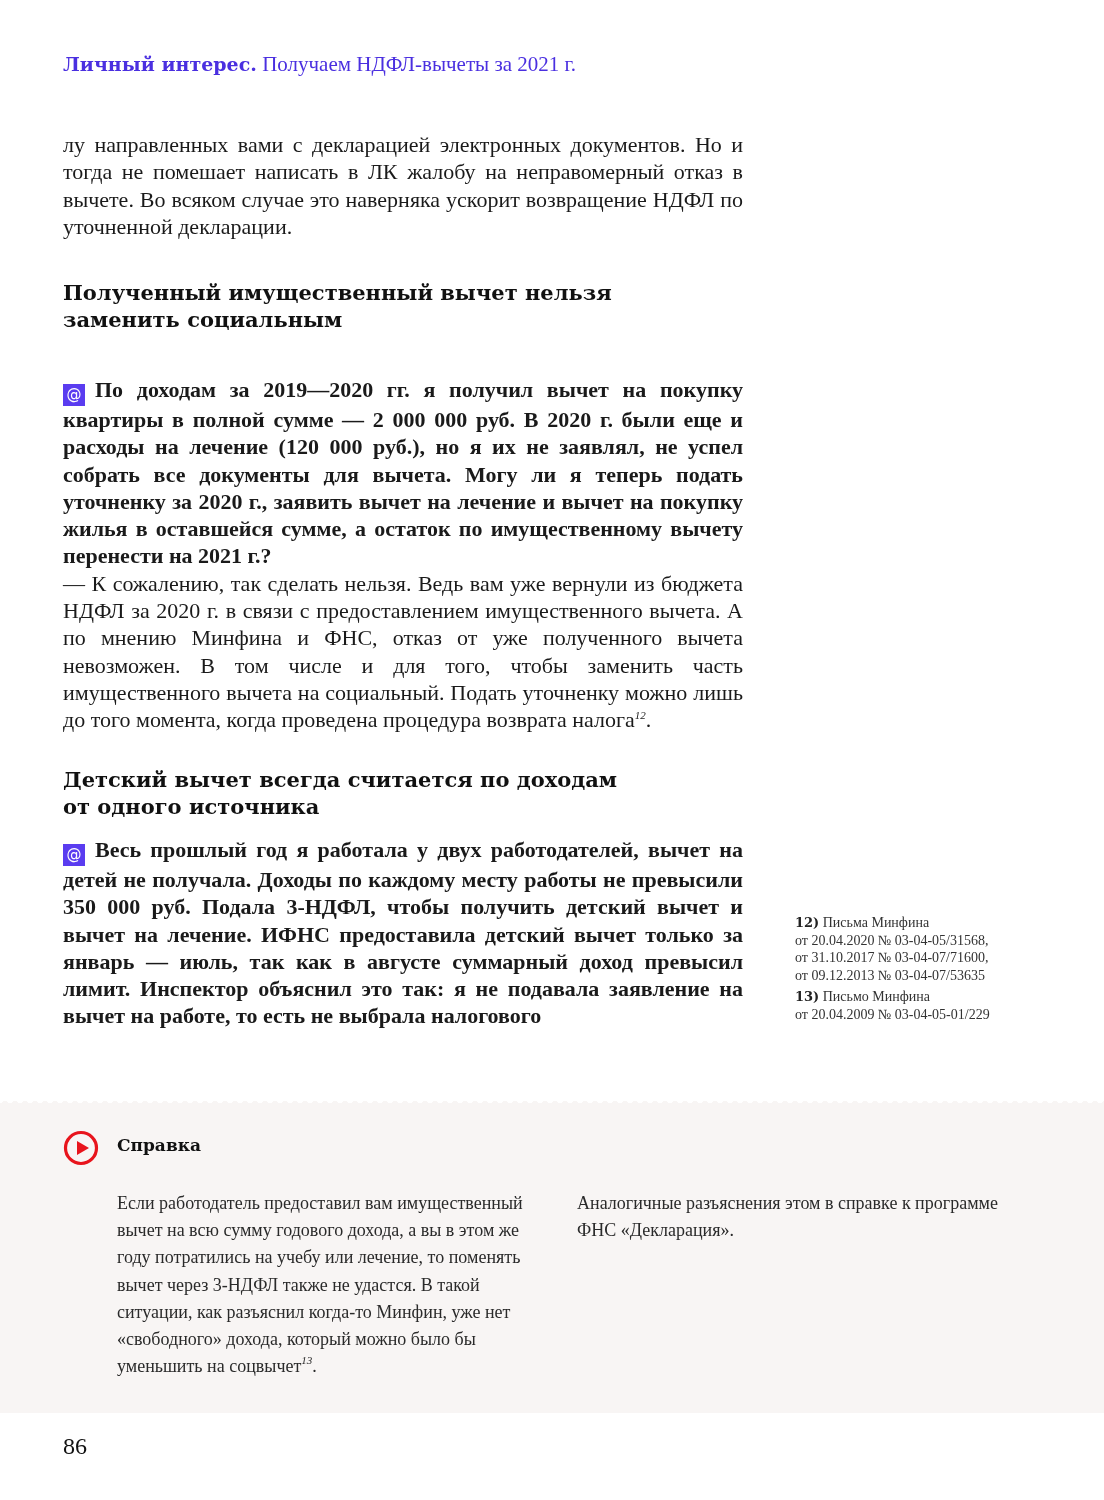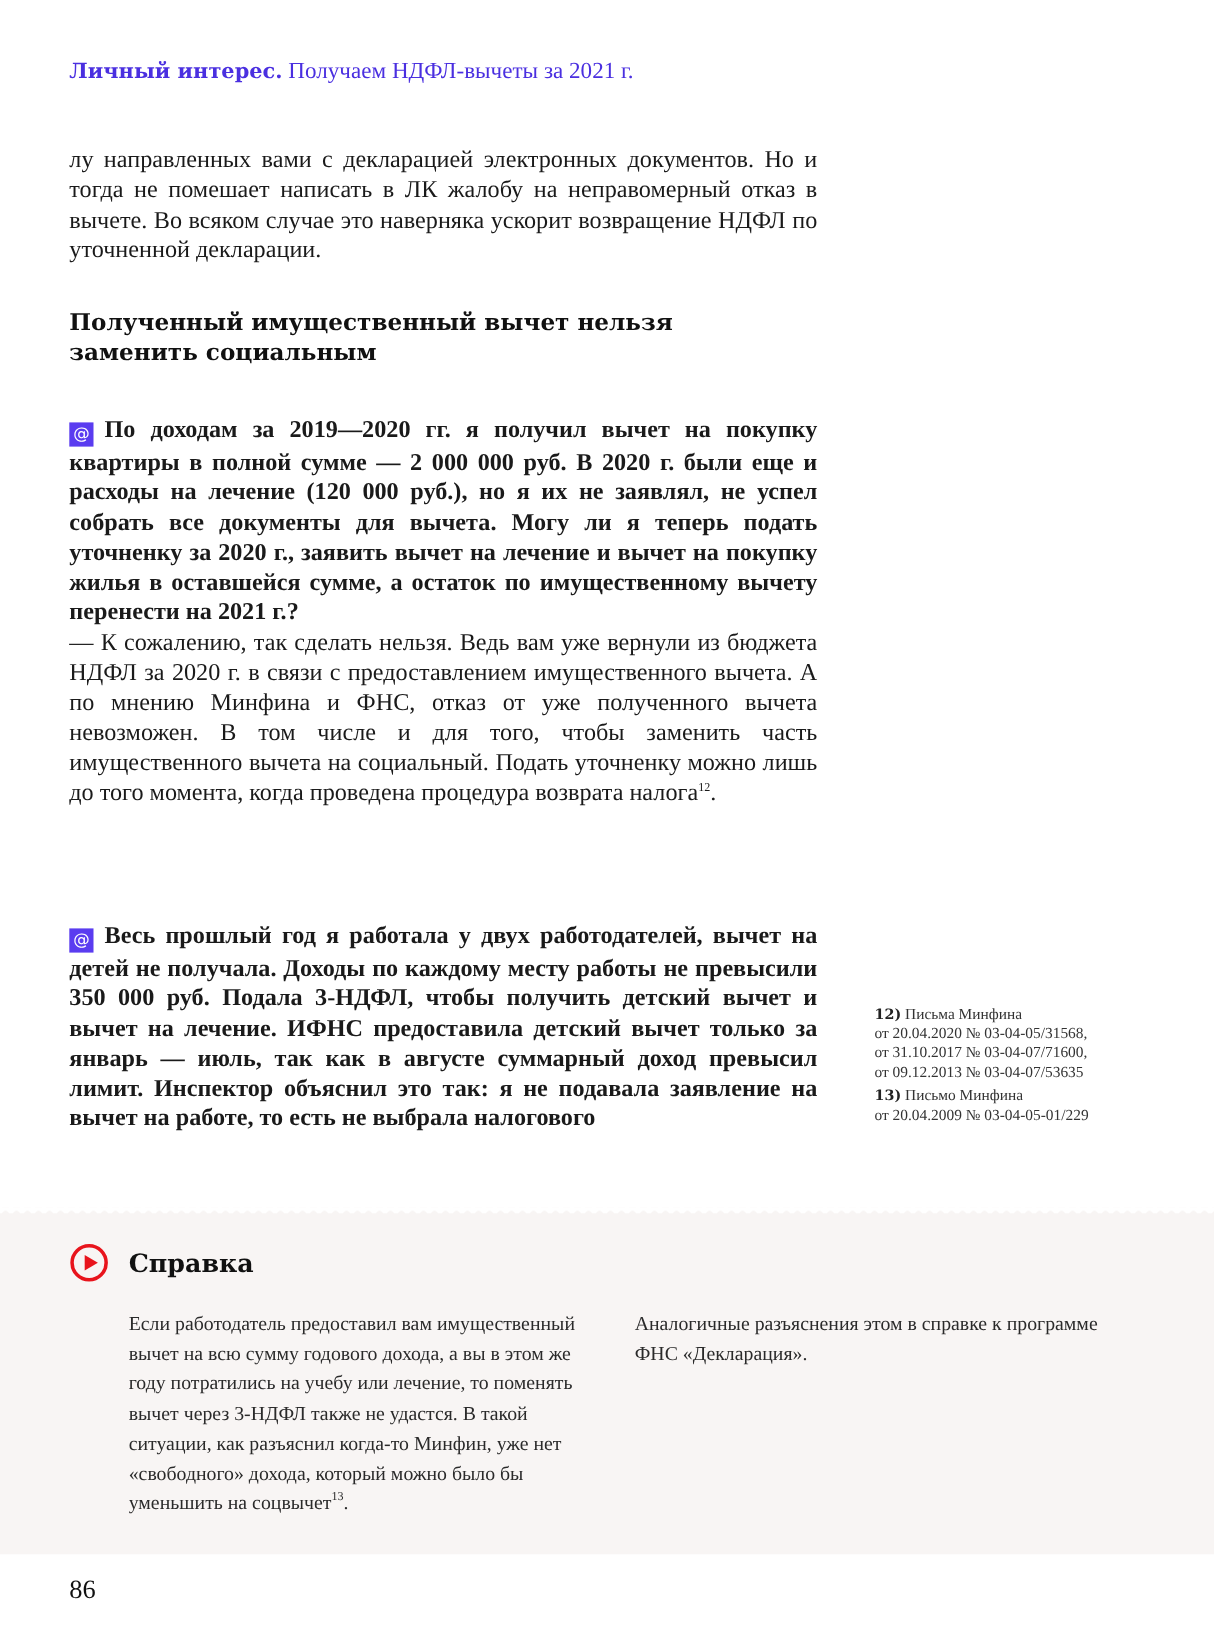--- a/index.html
+++ b/index.html
@@ -24,41 +24,41 @@
     position: absolute; left: 63px; width: 680px;
     font-family: "DejaVu Serif", serif; font-weight: bold; font-size: 21px; line-height: 27px;
     color: #111;
   }
   .q { font-weight: bold; }
   .at {
     display: inline-block; width: 22px; height: 22px; background: #5a3cf0; color: #fff;
     font-family: "DejaVu Sans", sans-serif; font-size: 15px; line-height: 21px; text-align: center;
     vertical-align: -2px; margin-right: 10px; font-weight: normal;
   }
-  sup { font-size: 11px; line-height: 0; vertical-align: 8px; }
+  sup { font-size: 11px; line-height: 0; vertical-align: 8px; font-style: italic; }
   .footnotes {
     position: absolute; left: 795px; top: 914px; width: 260px;
     font-family: "Liberation Serif", serif; font-size: 14px; line-height: 17.5px; color: #333;
   }
   .footnotes .fn { margin-bottom: 4px; }
   .footnotes b { font-family: "DejaVu Serif", serif; font-size: 13px; color: #222; }
   .box {
     position: absolute; left: 0; top: 1103px; width: 1104px; height: 310px;
     background: #f8f5f4;
   }
   .box-edge {
     position: absolute; left: 0; top: 1098px; width: 1104px; height: 6px;
     background: radial-gradient(circle at 5px 6px, #f8f5f4 3px, transparent 3.5px) 0 0 / 10px 6px repeat-x;
   }
   .play {
     position: absolute; left: 63px; top: 1130px; width: 36px; height: 36px;
   }
   .box-title {
     position: absolute; left: 117px; top: 1135px;
-    font-family: "DejaVu Serif", serif; font-weight: bold; font-size: 23px; color: #111;
+    font-family: "DejaVu Serif", serif; font-weight: bold; font-size: 17px; color: #111;
   }
   .box-col {
     position: absolute; top: 1190px; width: 435px;
     font-family: "Liberation Serif", serif; font-size: 18px; line-height: 27.2px; color: #2a2a2a;
   }
   .box-col p { margin: 0; }
   .page-num {
     position: absolute; left: 63px; top: 1433px;
     font-family: "Liberation Serif", serif; font-size: 24px; color: #111;
   }
@@ -79,20 +79,22 @@
   <div>Полученный имущественный вычет нельзя</div>
   <div>заменить социальным</div>
 </div>
 
 <div class="col" style="top:376px; hyphens:auto;" lang="ru">
   <p class="q"><span class="at">@</span><span>По доходам за 2019—2020 гг. я получил вычет на покупку квартиры в полной сумме — 2 000 000 руб. В 2020 г. были еще и расходы на лечение (120 000 руб.), но я их не заявлял, не успел собрать все документы для вычета. Могу ли я теперь подать уточненку за 2020 г., заявить вычет на лечение и вычет на покупку жилья в оставшейся сумме, а остаток по имущественному вычету перенести на 2021 г.?</span></p>
   <p><span>— К сожалению, так сделать нельзя. Ведь вам уже вернули из бюджета НДФЛ за 2020 г. в связи с предоставлением имущественного вычета. А по мнению Минфина и ФНС, отказ от уже полученного вычета невозможен. В том числе и для того, чтобы заменить часть имущественного вычета на социальный. Подать уточненку можно лишь до того момента, когда проведена процедура возврата налога</span><sup>12</sup><span>.</span></p>
 </div>
 
 <div class="h2" style="top:766px;">
+  <div>Детский вычет всегда считается по доходам</div>
+  <div>от одного источника</div>
 </div>
 
 <div class="col" style="top:836px; hyphens:auto;" lang="ru">
   <p class="q"><span class="at">@</span><span>Весь прошлый год я работала у двух работодателей, вычет на детей не получала. Доходы по каждому месту работы не превысили 350 000 руб. Подала 3-НДФЛ, чтобы получить детский вычет и вычет на лечение. ИФНС предоставила детский вычет только за январь — июль, так как в августе суммарный доход превысил лимит. Инспектор объяснил это так: я не подавала заявление на вычет на работе, то есть не выбрала налогового</span></p>
 </div>
 
 <div class="footnotes">
   <div class="fn">
     <b>12)</b>
     <span>Письма Минфина</span><br>

